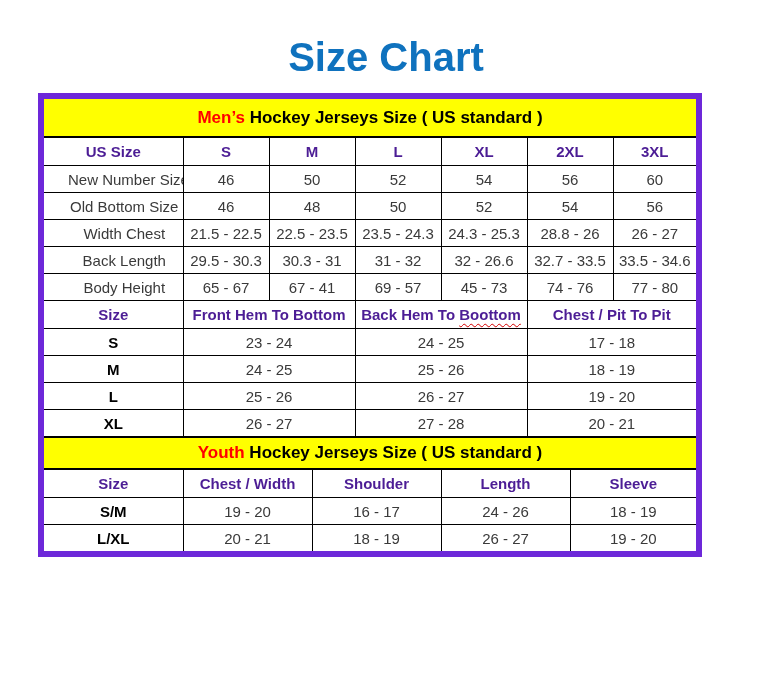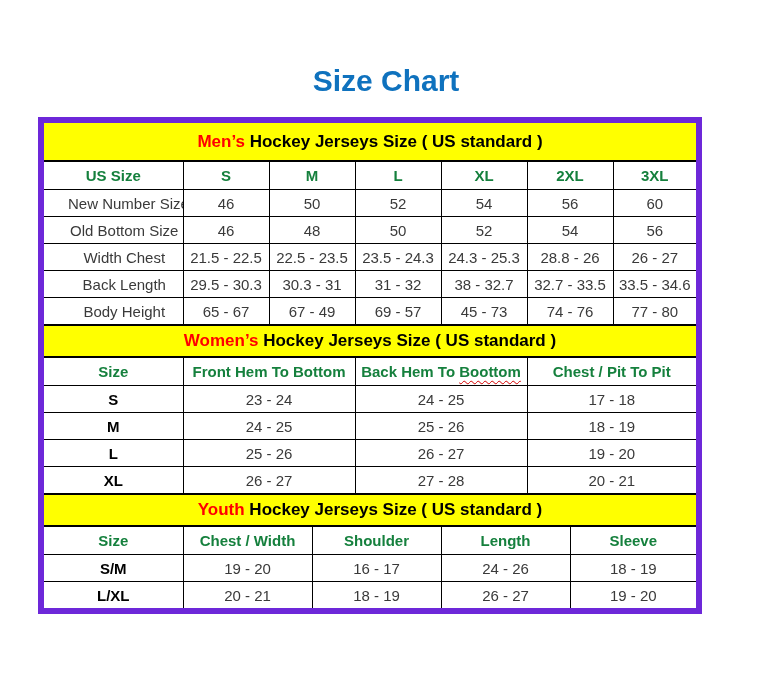--- a/index.html
+++ b/index.html
@@ -11,24 +11,24 @@
   }
   .page {
     position: relative;
     width: 776px;
     height: 692px;
     background: #ffffff;
     overflow: hidden;
   }
   .page-title {
     margin: 0 0 0 38px;
-    padding-top: 62px;
+    padding-top: 38px;
     width: 696px;
     text-align: center;
-    font-size: 30px;
+    font-size: 40px;
     line-height: 38px;
     font-weight: 700;
     color: #0f72be;
     letter-spacing: 0px;
   }
   table.size-chart {
     border-collapse: collapse;
     table-layout: fixed;
     width: 664px;
     margin: 17px 0 0 38px;
@@ -50,21 +50,21 @@
     font-weight: 700;
     font-size: 17px;
     color: #000;
     height: 30px;
   }
   tr.banner-lg td { height: 37px; }
   tr.banner .accent { color: #ff0000; }
   tr.head-row th {
     font-weight: 700;
     font-size: 15px;
-    color: #15803d;
+    color: #4c1d95;
     height: 27px;
     background: #ffffff;
   }
   tr.data-row td {
     font-size: 15px;
     color: #3a3a3a;
     height: 26px;
     background: #ffffff;
   }
   tr.data-row td.row-label {
@@ -145,35 +145,32 @@
           <td colspan="2">23.5 - 24.3</td>
           <td colspan="2">24.3 - 25.3</td>
           <td colspan="2">28.8 - 26</td>
           <td colspan="2">26 - 27</td>
         </tr>
         <tr class="data-row sec-0">
           <td class="row-label">Back Length</td>
           <td colspan="2">29.5 - 30.3</td>
           <td colspan="2">30.3 - 31</td>
           <td colspan="2">31 - 32</td>
-          <td colspan="2">38 - 32.7</td>
+          <td colspan="2">32 - 26.6</td>
           <td colspan="2">32.7 - 33.5</td>
           <td colspan="2">33.5 - 34.6</td>
         </tr>
         <tr class="data-row sec-0">
           <td class="row-label">Body Height</td>
           <td colspan="2">65 - 67</td>
-          <td colspan="2">67 - 49</td>
+          <td colspan="2">67 - 41</td>
           <td colspan="2">69 - 57</td>
           <td colspan="2">45 - 73</td>
           <td colspan="2">74 - 76</td>
           <td colspan="2">77 - 80</td>
-        </tr>
-        <tr class="banner sec-1">
-          <td colspan="13"><span class="accent">Women’s</span><span> Hockey Jerseys Size ( US standard )</span></td>
         </tr>
         <tr class="head-row sec-1">
           <th>Size</th>
           <th colspan="4">Front Hem To Bottom</th>
           <th colspan="4">Back Hem To <span class="squiggle">Boottom</span></th>
           <th colspan="4">Chest / Pit To Pit</th>
         </tr>
         <tr class="data-row sec-1">
           <td class="row-label">S</td>
           <td colspan="4">23 - 24</td>

